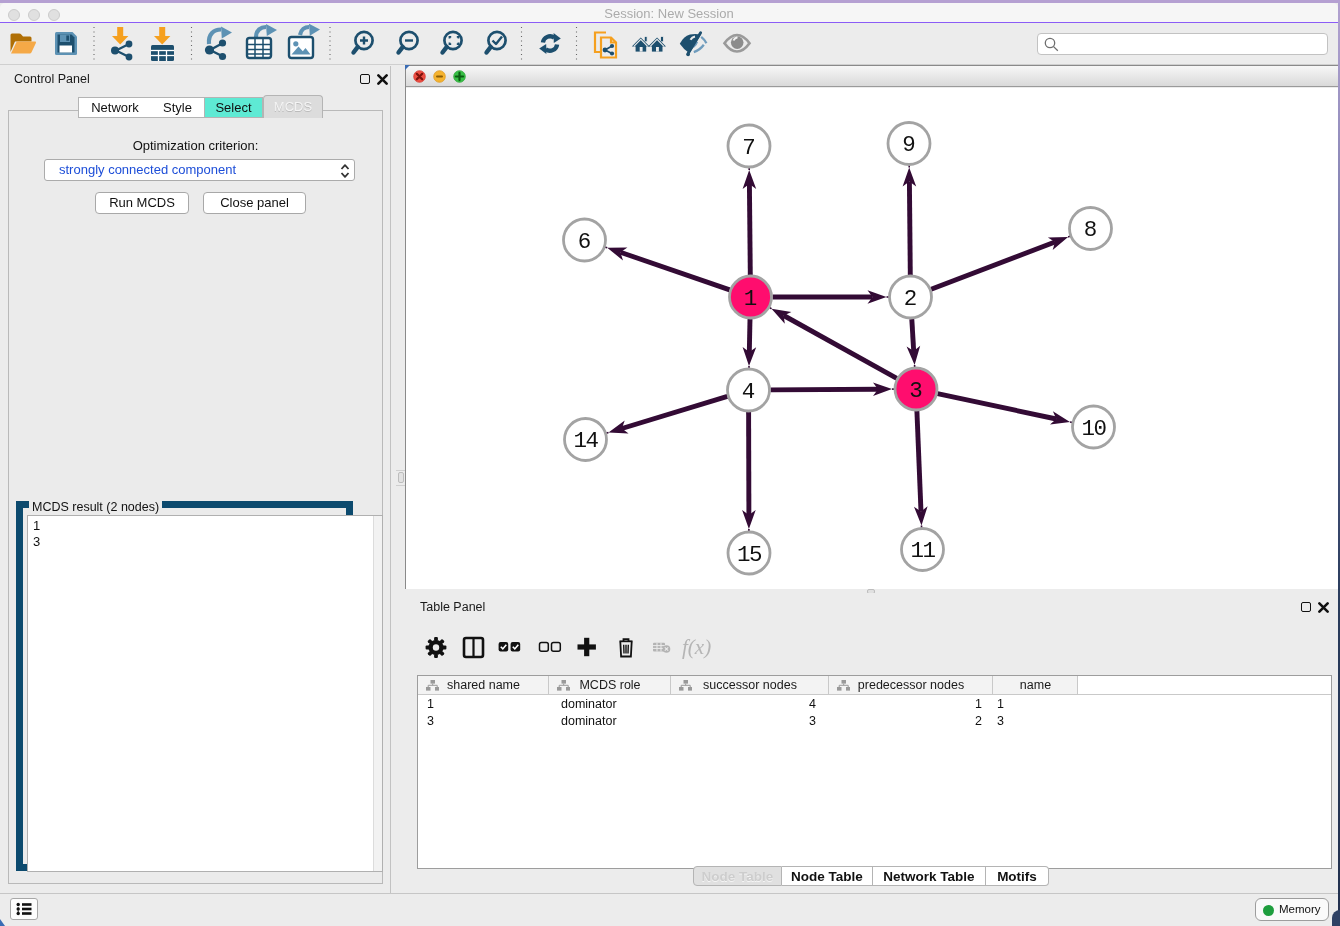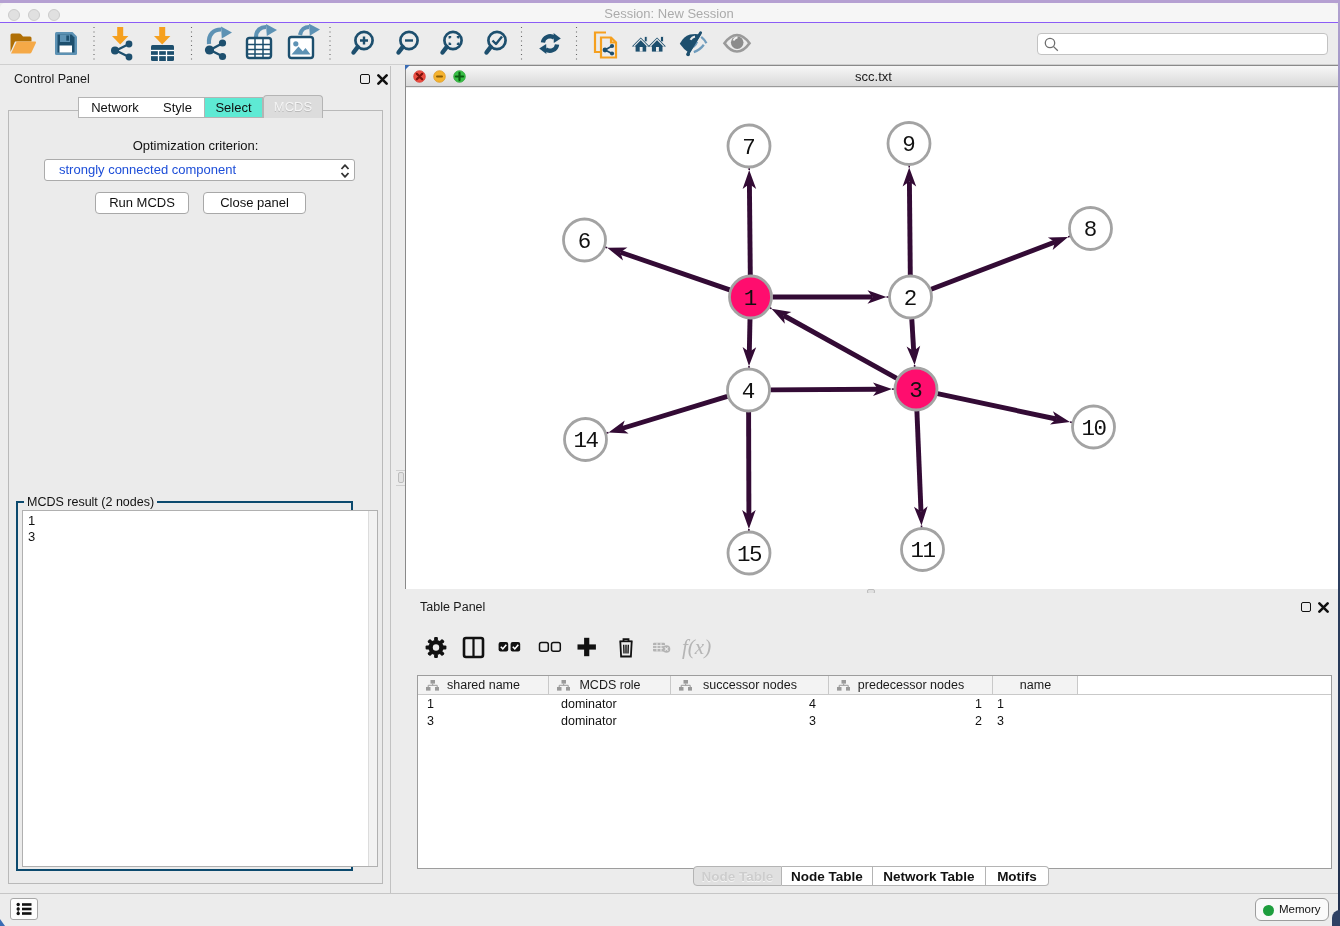--- a/index.html
+++ b/index.html
@@ -180,36 +180,35 @@
   <div class="abs" style="left:44px;top:93px;width:311px;height:22px;background:#fff;border:1px solid #ababab;border-radius:3px;">
     <div class="abs" style="left:14px;top:2px;font-size:13px;color:#1d4ed8;">strongly connected component</div>
     <svg class="abs" style="left:294px;top:3px" width="12" height="16" viewBox="0 0 12 16">
       <path d="M2.5 6 L6 2.2 L9.5 6" fill="none" stroke="#333" stroke-width="1.8" stroke-linejoin="round"></path>
       <path d="M2.5 10 L6 13.8 L9.5 10" fill="none" stroke="#333" stroke-width="1.8" stroke-linejoin="round"></path>
     </svg>
   </div>
   <div class="abs" style="left:95px;top:126px;width:94px;height:22px;background:#fff;border:1px solid #a8a8a8;border-radius:4px;font-size:13px;color:#111;text-align:center;line-height:20px;">Run MCDS</div>
   <div class="abs" style="left:203px;top:126px;width:103px;height:22px;background:#fff;border:1px solid #a8a8a8;border-radius:4px;font-size:13px;color:#111;text-align:center;line-height:20px;">Close panel</div>
 
-  <div class="abs" style="left:16px;top:435px;width:337px;height:370px;border:2px solid #0c4a6e;">
+  <div class="abs" style="left:16px;top:435px;width:337px;height:370px;border:7px solid #0c4a6e;">
     <div class="abs" style="left:6px;top:-8px;background:#ebebeb;padding:0 3px;font-size:12.5px;color:#111;">MCDS result (2 nodes)</div>
     <div class="abs" style="left:4px;top:7px;width:356px;height:357px;background:#fff;border:1px solid #b0b0b0;">
       <div class="abs" style="left:5px;top:2px;font-size:13px;color:#111;line-height:16px;">1<br>3</div>
       <div class="abs" style="right:0;top:0;width:9px;height:355px;background:#f2f2f2;border-left:1px solid #dcdcdc;"></div>
     </div>
   </div>
 </div>
 
 <div class="abs" style="left:398px;top:472px;width:6px;height:11px;background:#e2e2e2;border:1px solid #bdbdbd;border-radius:2px;"></div>
 <div class="abs" style="left:396px;top:470px;width:10px;height:1px;background:#cfcfcf;"></div>
 <div class="abs" style="left:396px;top:485px;width:10px;height:1px;background:#cfcfcf;"></div>
 
 <div class="abs" style="left:405px;top:65px;width:935px;height:524px;border:1px solid #8a8a8a;border-right:none;">
   <div class="abs" style="left:0;top:0;width:935px;height:21px;background:linear-gradient(#f7f7f7,#d9d9d9);border-bottom:1px solid #9a9a9a;">
-    <div style="text-align:center;font-size:13px;color:#1a1a1a;padding-top:3px;">scc.txt</div>
     <svg class="abs" style="left:7px;top:4px" width="64" height="13" viewBox="0 0 64 13">
       <circle cx="6.5" cy="6.5" r="5.8" fill="#ee4e42" stroke="#d43a32" stroke-width="0.8"></circle>
       <path d="M3.8 3.8 L9.2 9.2 M9.2 3.8 L3.8 9.2" stroke="#7c120c" stroke-width="2.2" stroke-linecap="round"></path>
       <circle cx="26.5" cy="6.5" r="5.8" fill="#f5b32f" stroke="#dd9b22" stroke-width="0.8"></circle>
       <rect x="23" y="5.4" width="7" height="2.2" rx="1" fill="#8a5d06"></rect>
       <circle cx="46.5" cy="6.5" r="5.8" fill="#37bf45" stroke="#2aa336" stroke-width="0.8"></circle>
       <path d="M46.5 2.9 L46.5 10.1 M42.9 6.5 L50.1 6.5" stroke="#0a5c12" stroke-width="2.2" stroke-linecap="round"></path>
     </svg>
   </div>
   <div class="abs" style="left:0;top:22px;width:935px;height:501px;background:#fff;"></div>

